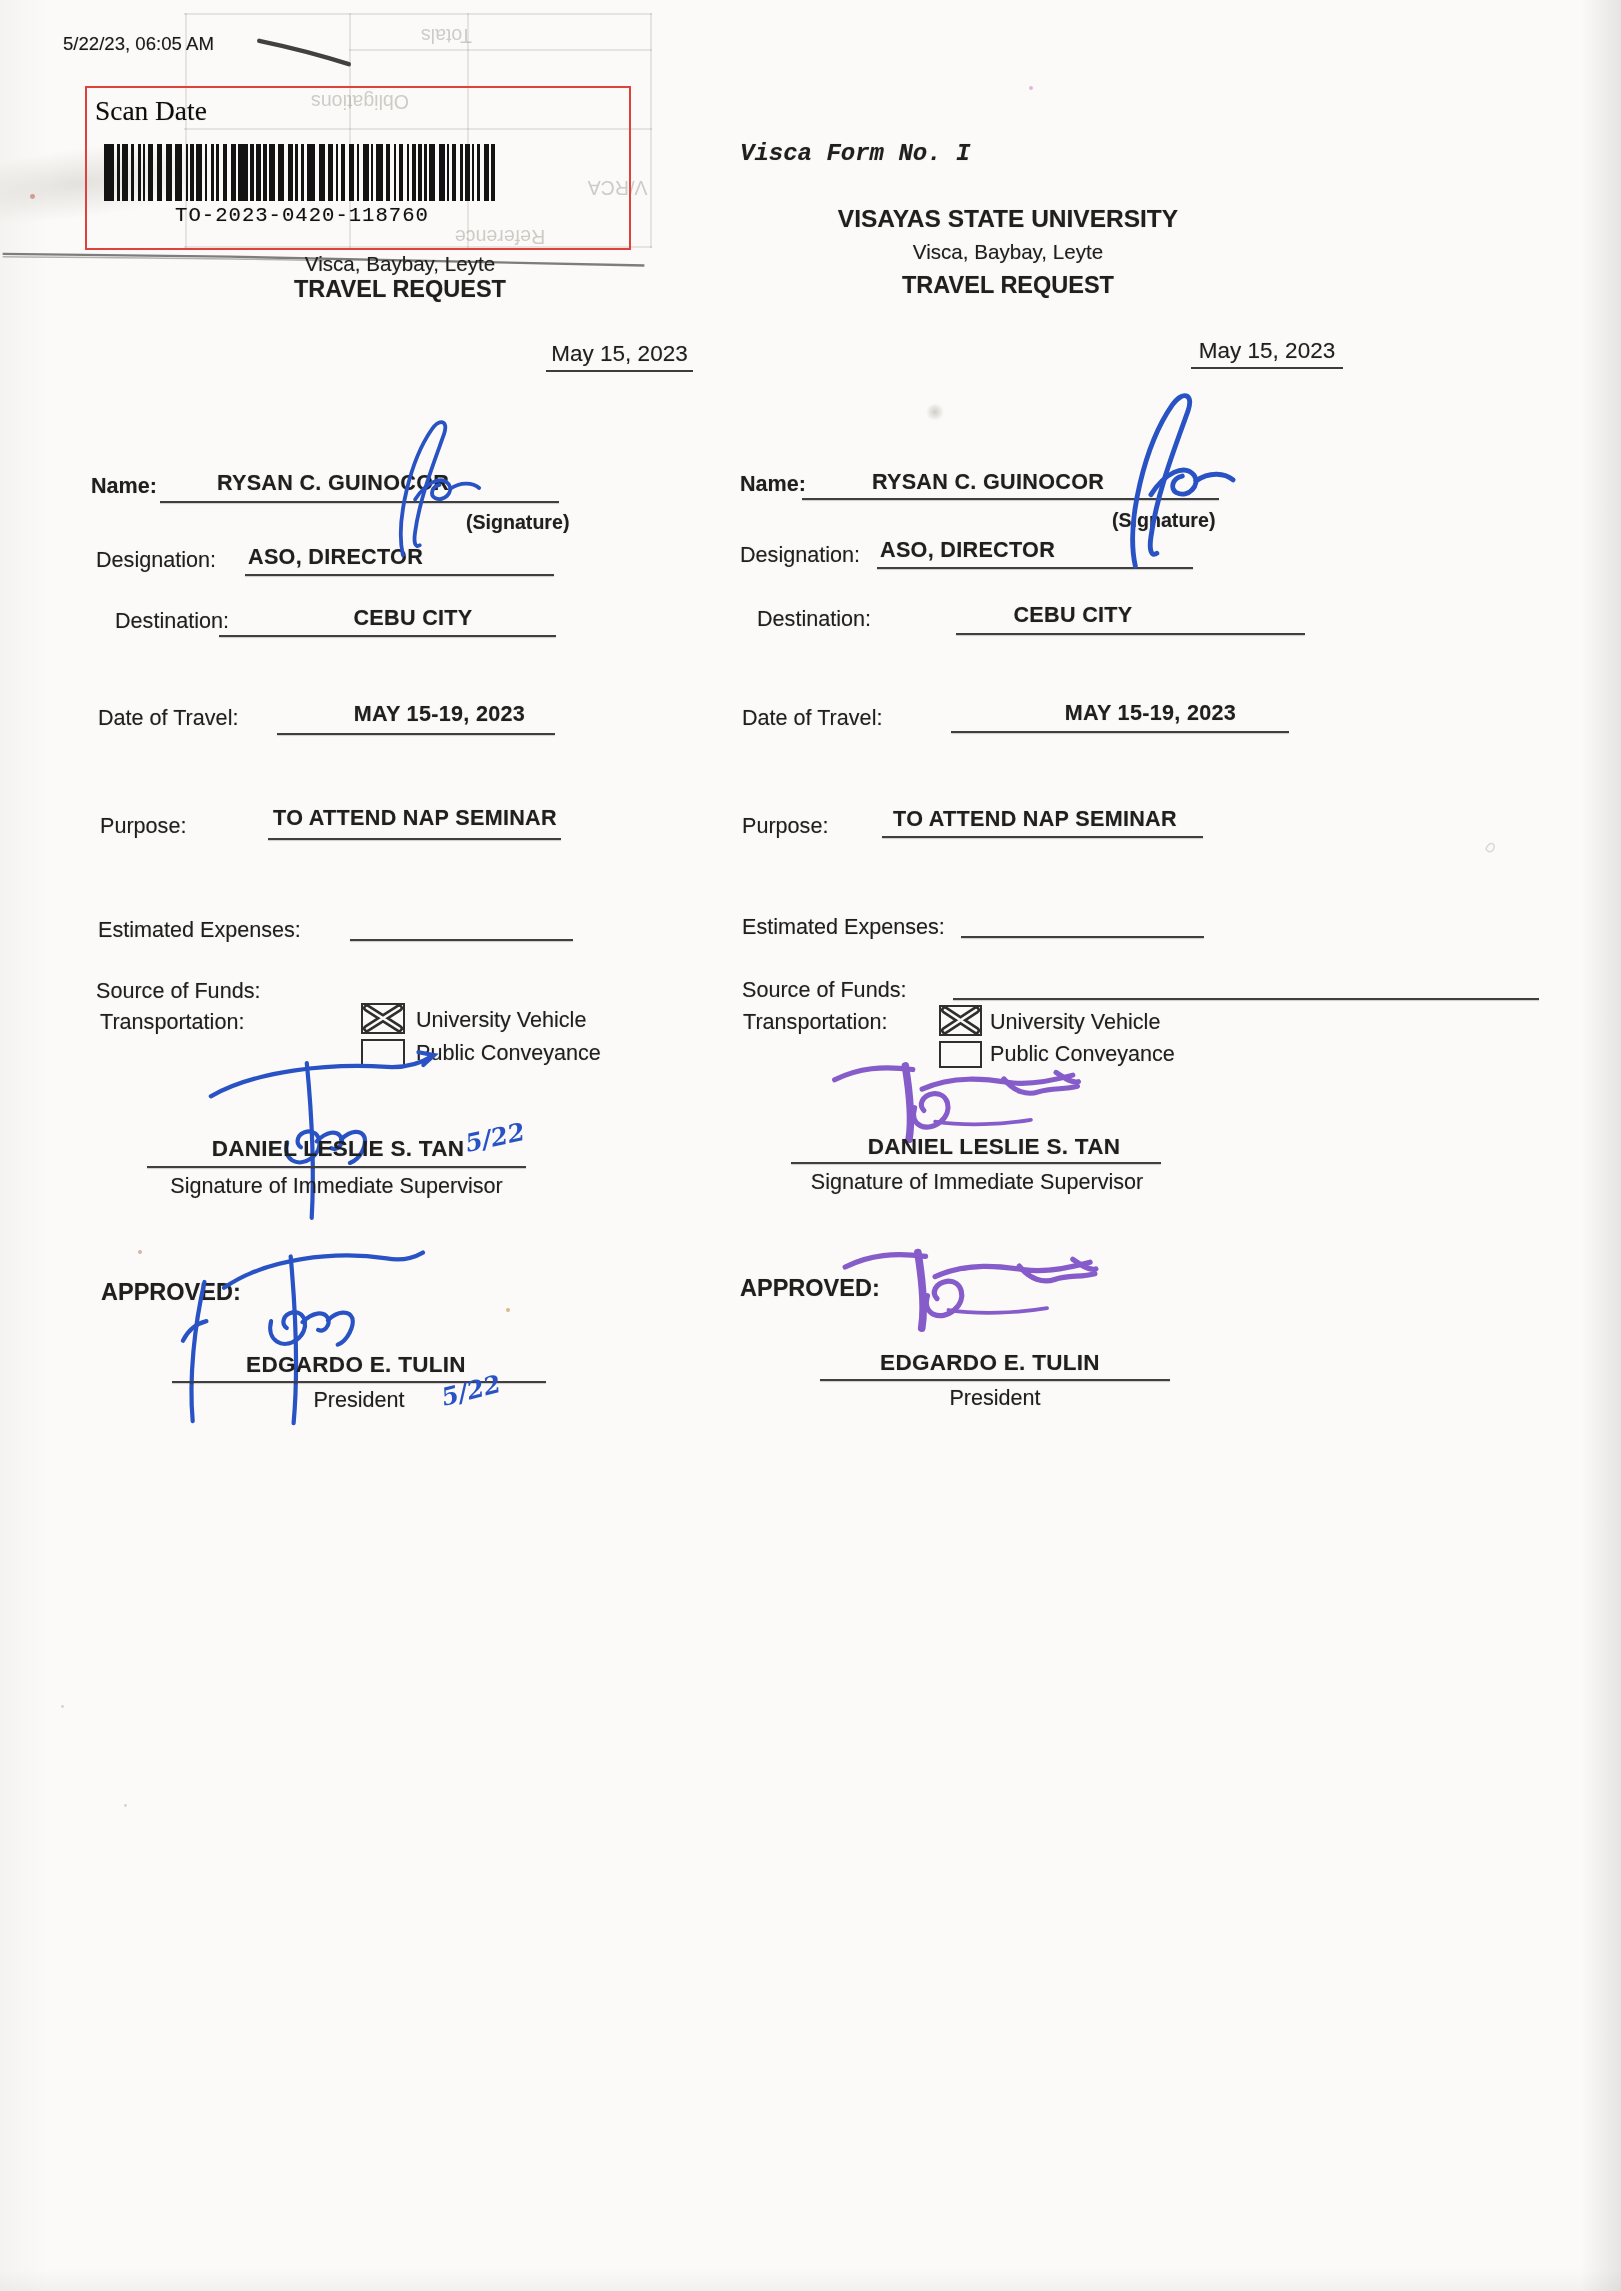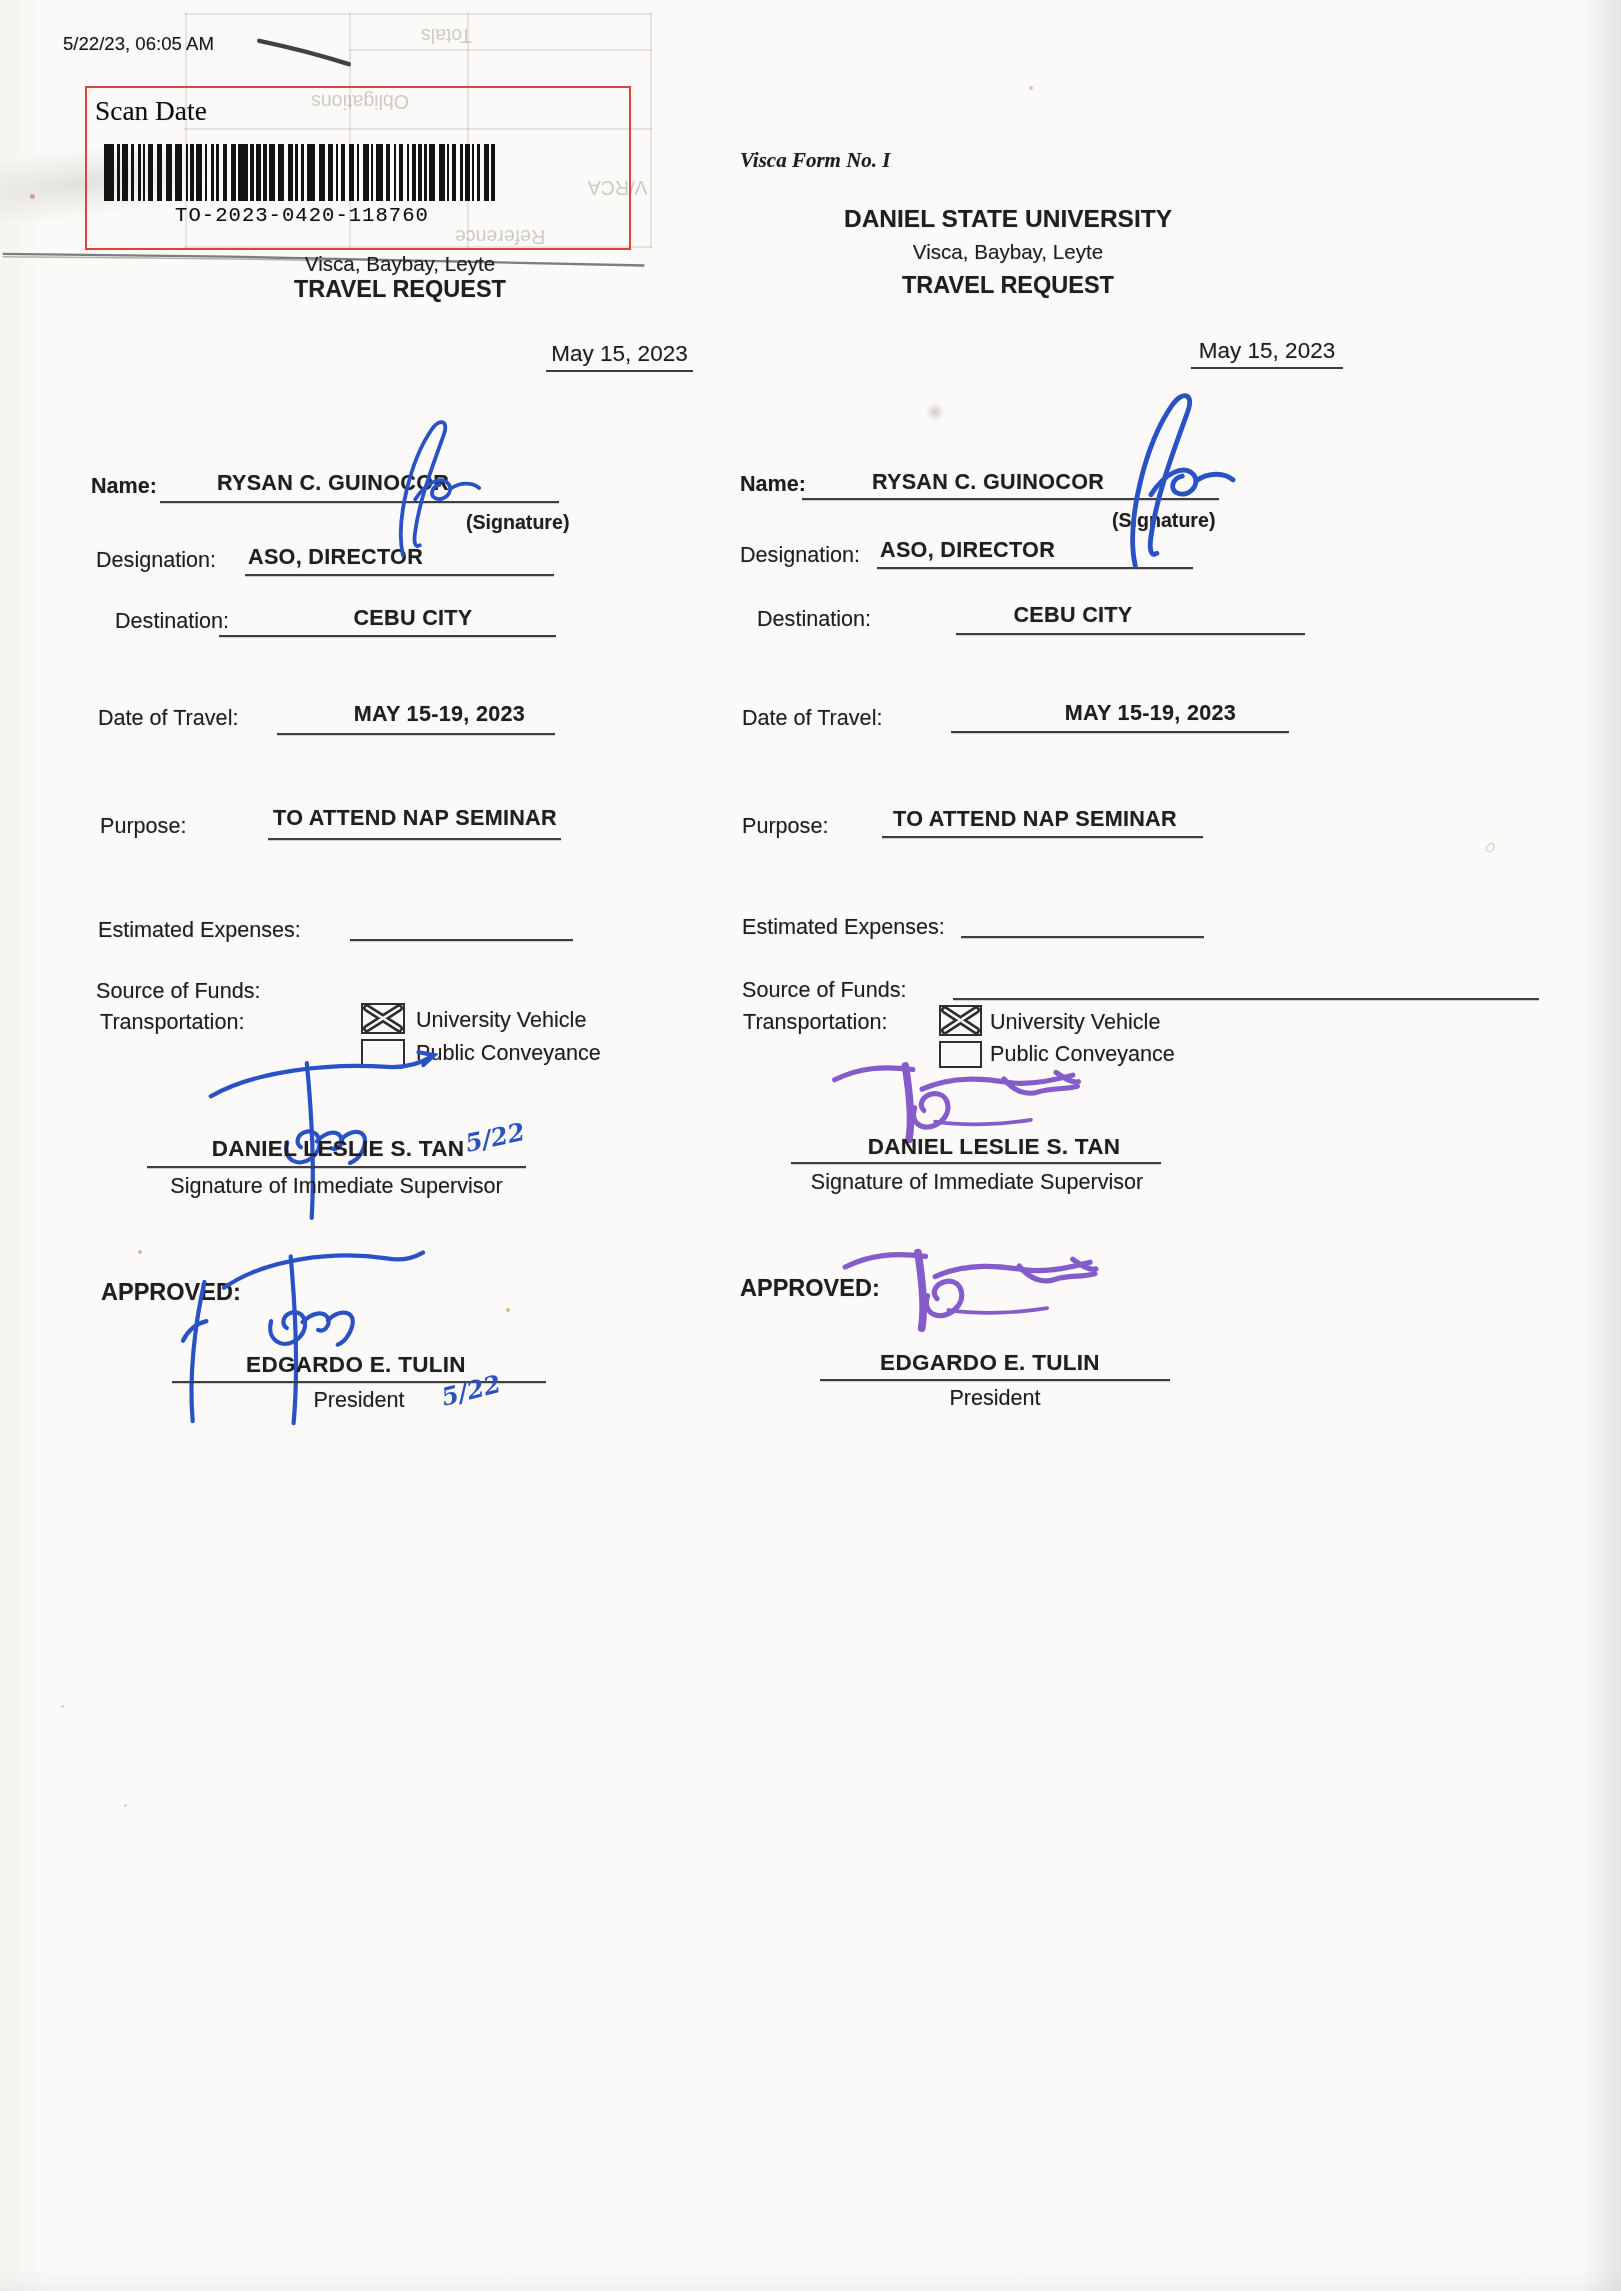--- a/index.html
+++ b/index.html
@@ -145,22 +145,22 @@
   <span class="note" style="left:441px;top:1376px;transform:rotate(-14deg);color:#2953c4;">5/22</span>
 
   <svg class="abs" style="left:380px;top:402px;" width="103" height="169" viewBox="0 0 135 190">
     <g fill="none" stroke-linecap="round" stroke-width="5" stroke="#2953c4">
       <path d="M30,185 C20,140 40,60 68,20 C78,6 90,8 84,26 C72,60 52,110 46,155 C44,168 46,176 52,172"></path>
       <path d="M46,112 C60,90 80,80 90,92 C97,102 84,116 72,110 C65,106 68,95 78,93"></path>
       <path d="M92,98 C106,88 122,90 130,97"></path>
     </g>
   </svg>
 
-  <div class="abs serif doc" style="left:740px;top:148px;font-size:21px;font-style:italic;font-weight:bold;">Visca Form No. I</div>
-  <div class="abs ctr hdr-b doc" style="left:809px;top:205px;width:398px;font-size:24.5px;">DANIEL STATE UNIVERSITY</div>
+  <div class="abs serif doc" style="left:740px;top:140px;font-size:24px;font-style:italic;font-weight:bold;font-family:Liberation Mono, monospace;">Visca Form No. I</div>
+  <div class="abs ctr hdr-b doc" style="left:809px;top:205px;width:398px;font-size:24.5px;">VISAYAS STATE UNIVERSITY</div>
   <div class="abs ctr doc" style="left:861px;top:240px;width:294px;font-size:20.6px;">Visca, Baybay, Leyte</div>
   <div class="abs ctr hdr-b doc" style="left:861px;top:272px;width:294px;font-size:23.5px;">TRAVEL REQUEST</div>
   <div class="abs doc" style="left:1191px;top:338px;width:152px;font-size:22.5px;text-align:center;border-bottom:2px solid #3c3c3c;padding-bottom:2.9px;">May 15, 2023</div>
 
   <div class="abs lbl hdr-b doc" style="left:740px;top:471px;">Name:</div>
   <div class="abs val ctr doc" style="left:851px;top:469px;width:274px;">RYSAN C. GUINOCOR</div>
   <div class="line abs" style="left:802px;top:498px;width:417px;"></div>
   <div class="abs hdr-b doc" style="left:1112px;top:509px;font-size:19.6px;">(Signature)</div>
 
   <div class="abs lbl doc" style="left:740px;top:542px;">Designation:</div>

